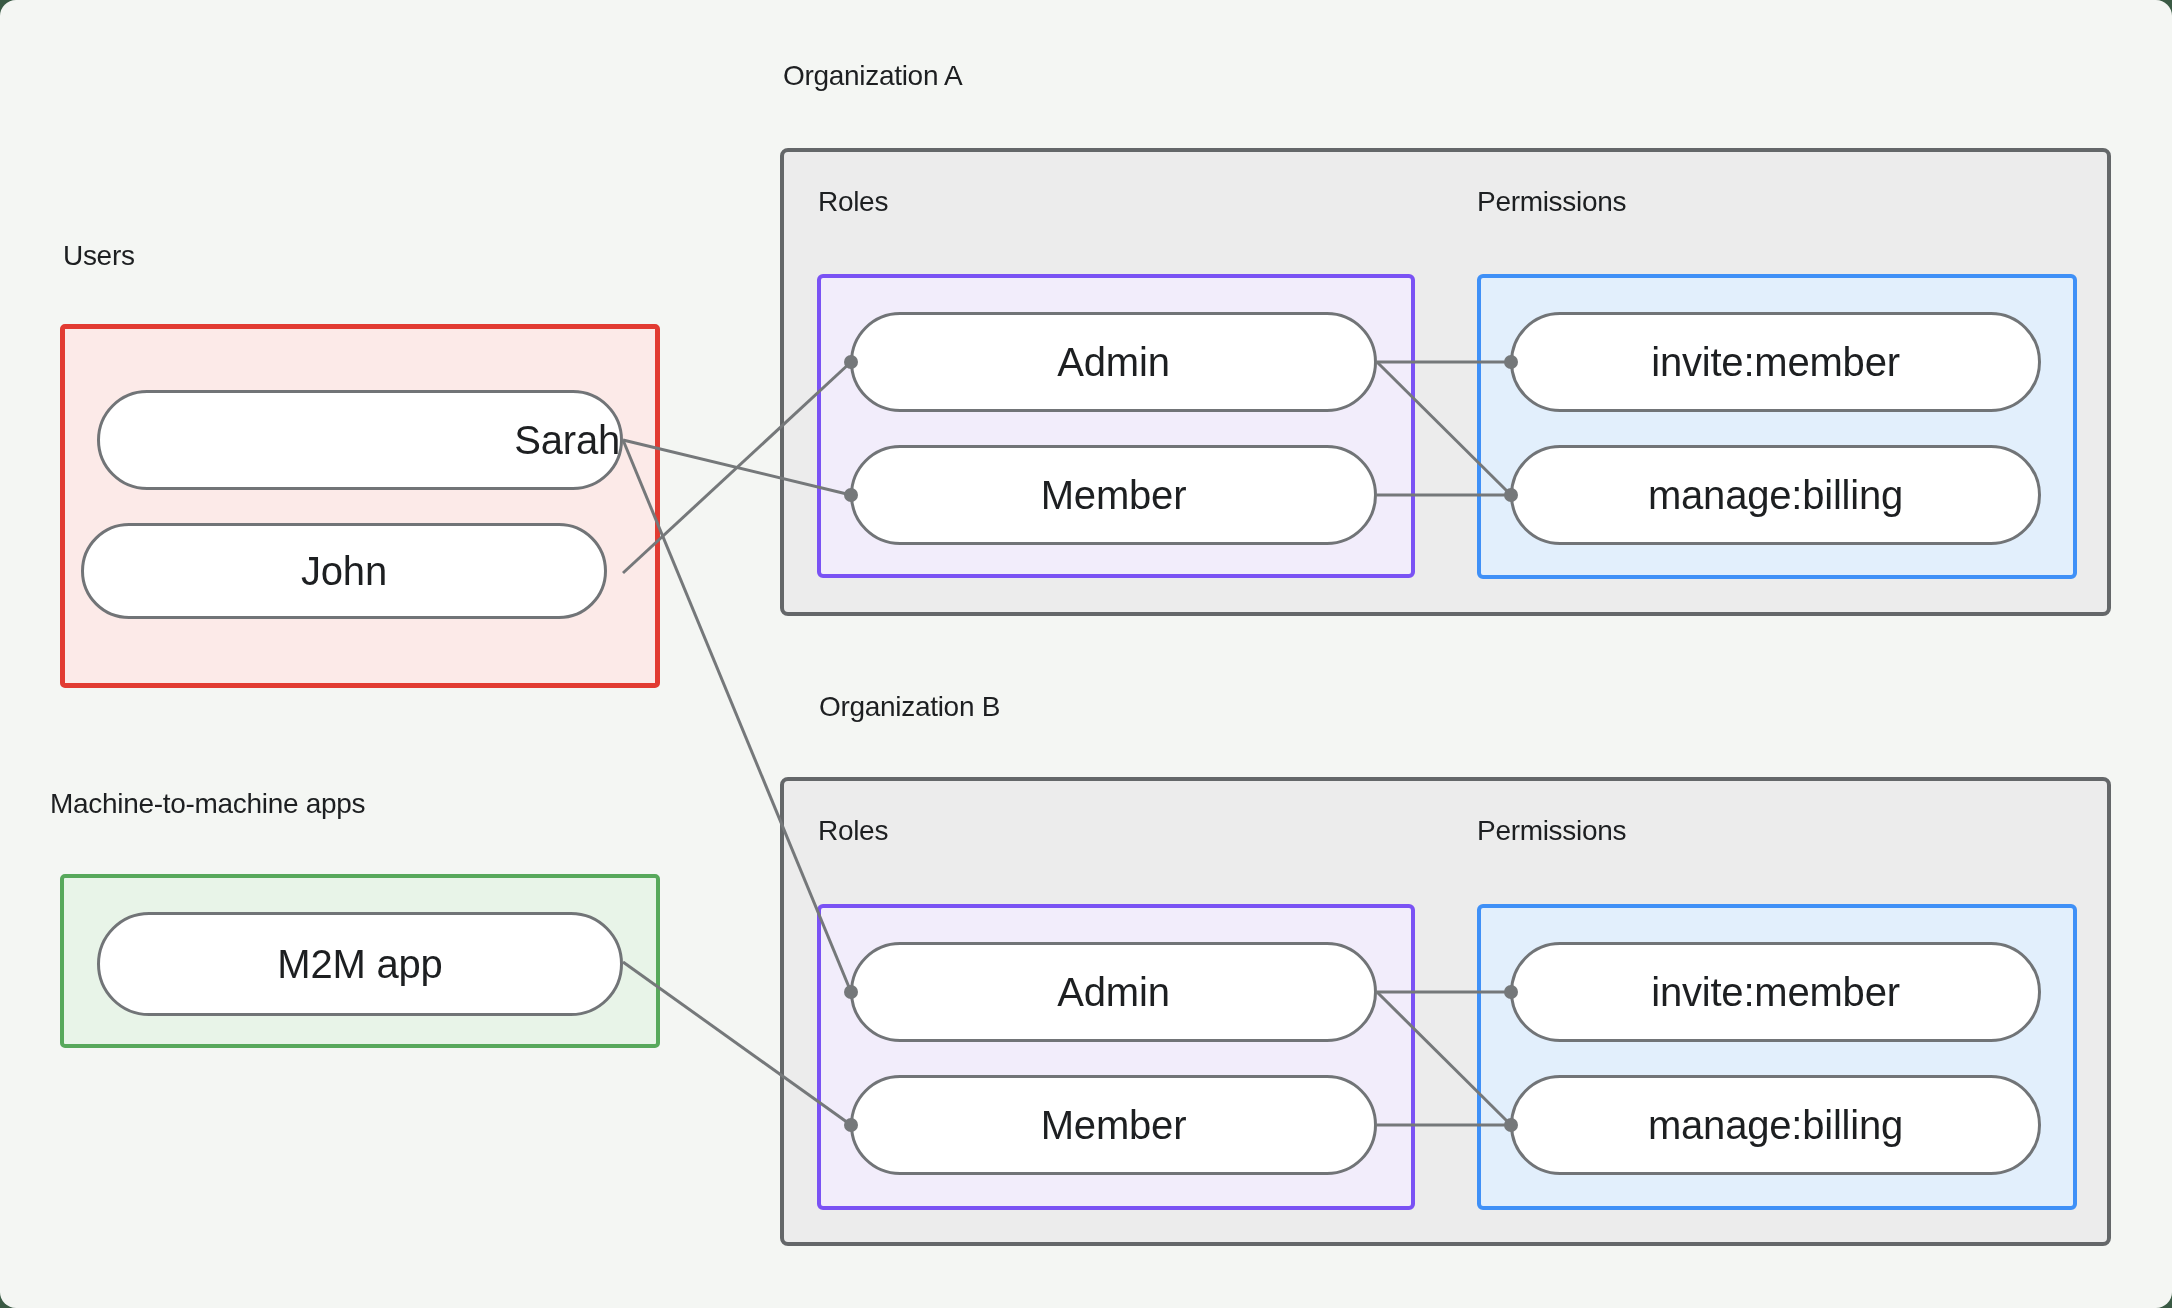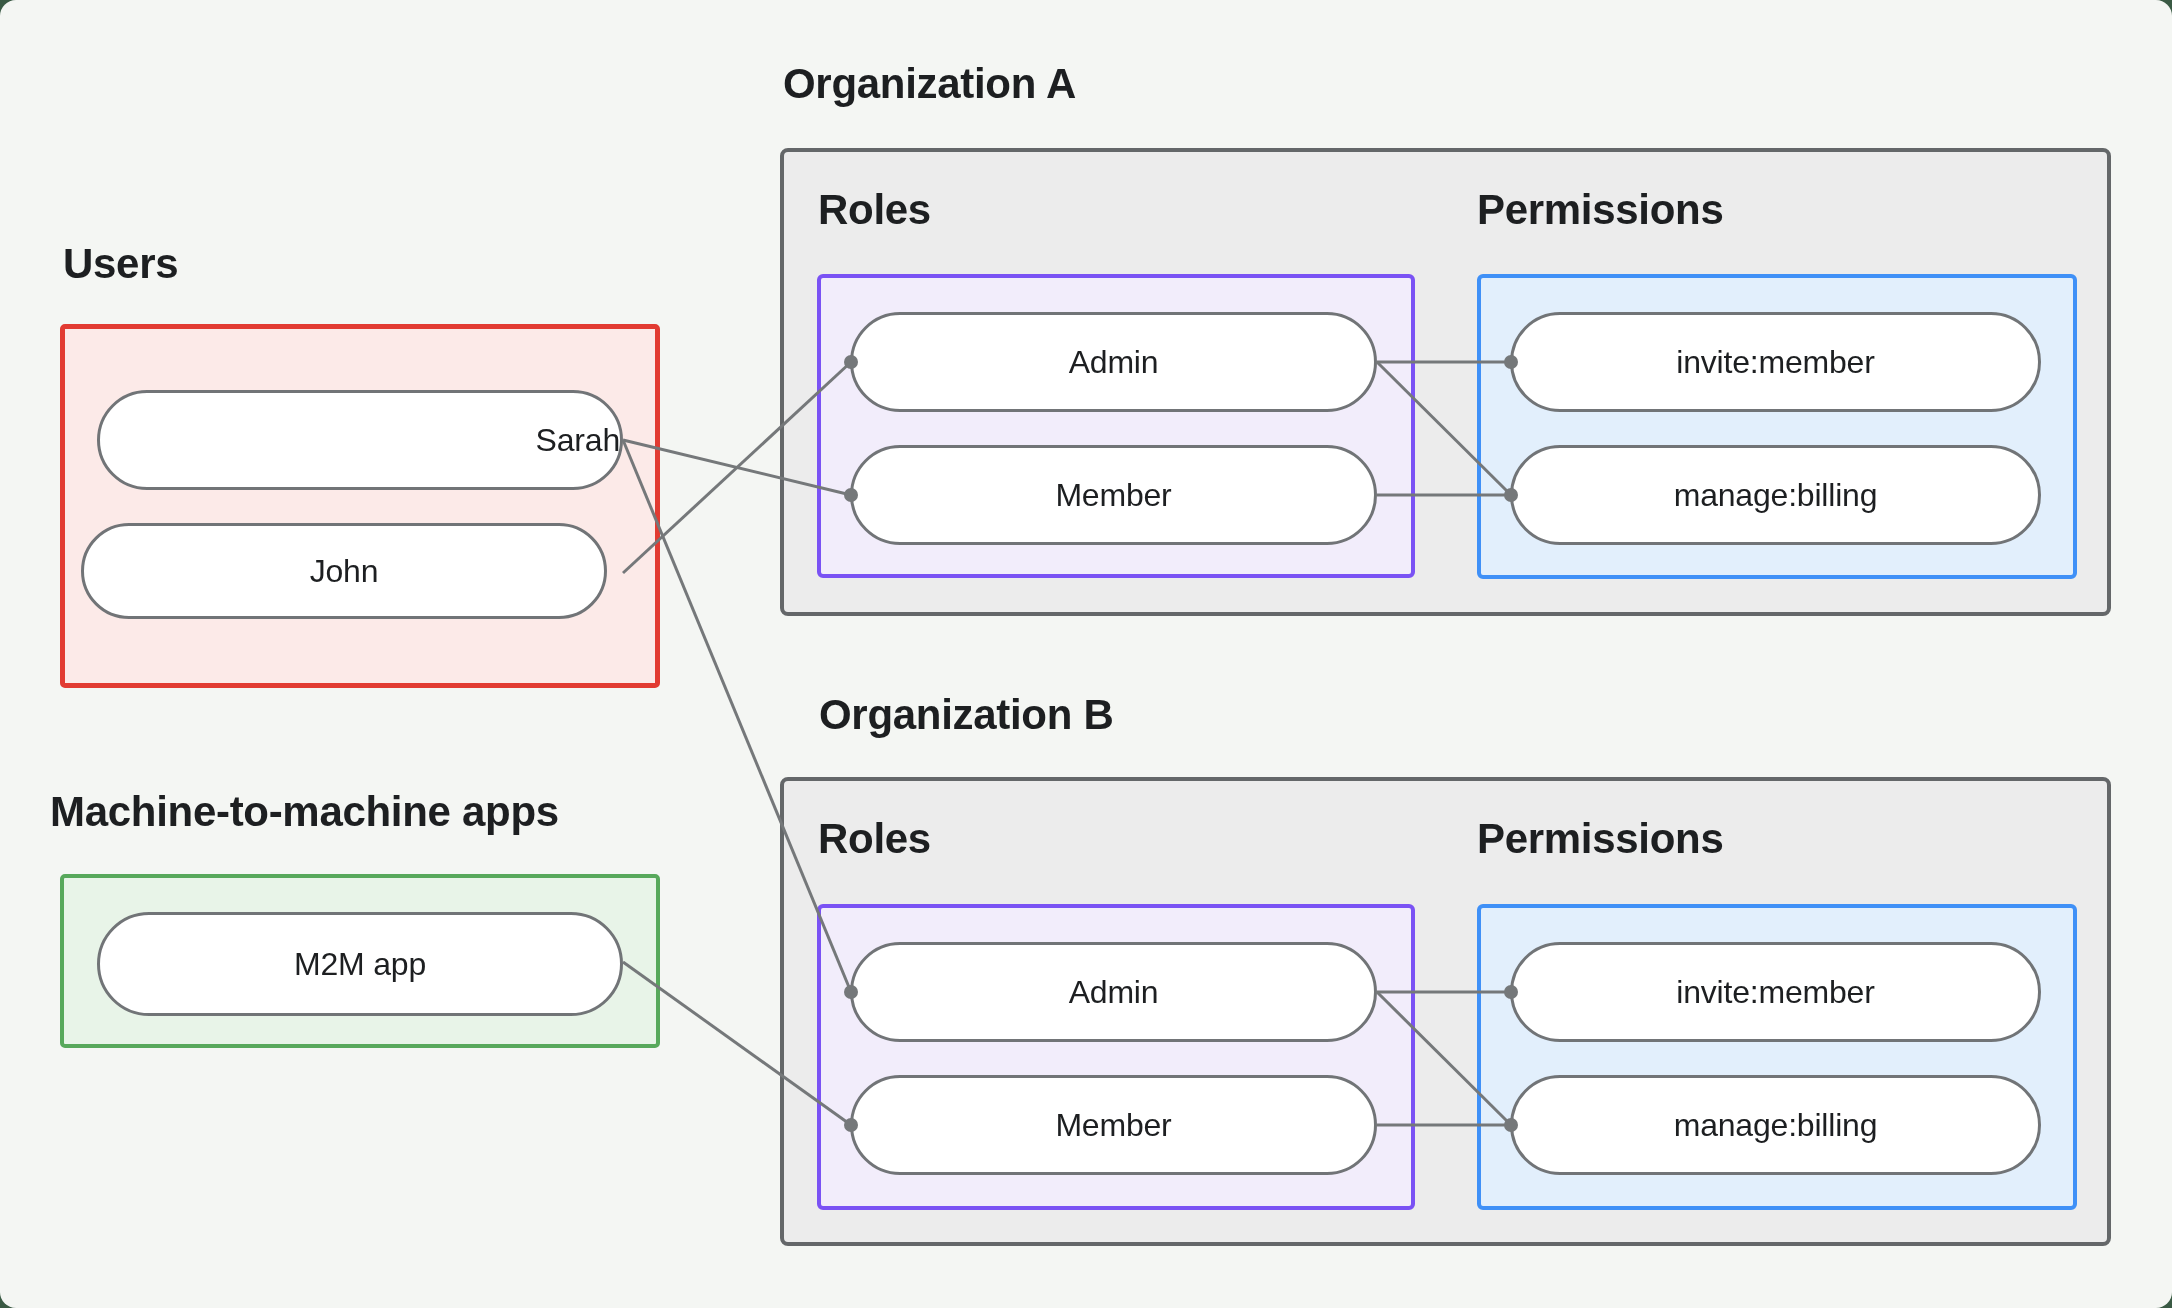--- a/index.html
+++ b/index.html
@@ -11,21 +11,21 @@
     position: relative;
   }
   .surface {
     position: absolute; left: 0; top: 0;
     width: 2172px; height: 1308px;
     background: var(--surface-bg, #f4f6f3);
     border-radius: 16px;
   }
   .abs { position: absolute; box-sizing: border-box; }
   .section-label {
-    font-size: 42px; font-weight: 700; letter-spacing: -0.3px;
+    font-size: 28px; font-weight: 400; letter-spacing: -0.3px;
     color: var(--text, #1d1f21); line-height: 1.15; white-space: nowrap;
   }
   .group-box { border-style: solid; }
   .org-box {
     background: var(--org-box-fill, #ececec);
     border: 4px solid var(--org-box-border, #646769);
     border-radius: 8px;
   }
   .users-box {
     background: var(--users-fill, #fceae8);
@@ -45,21 +45,21 @@
   .permissions-box {
     background: var(--permissions-fill, #e2effc);
     border: 4px solid var(--permissions-border, #3f90f7);
     border-radius: 6px;
   }
   .pill {
     background: var(--pill-fill, #ffffff);
     border: 3px solid var(--pill-border, #717477);
     border-radius: 60px;
     display: flex; align-items: center; justify-content: center;
-    font-size: 32px; color: var(--text, #1d1f21);
+    font-size: 40px; color: var(--text, #1d1f21);
     letter-spacing: -0.2px; white-space: nowrap;
   }
   #edge-layer {
     position: absolute; left: 0; top: 0;
     width: 2172px; height: 1308px;
     pointer-events: none; z-index: 5;
   }
   .layer { position: absolute; left: 0; top: 0; z-index: 2; }
 </style>
 </head>

